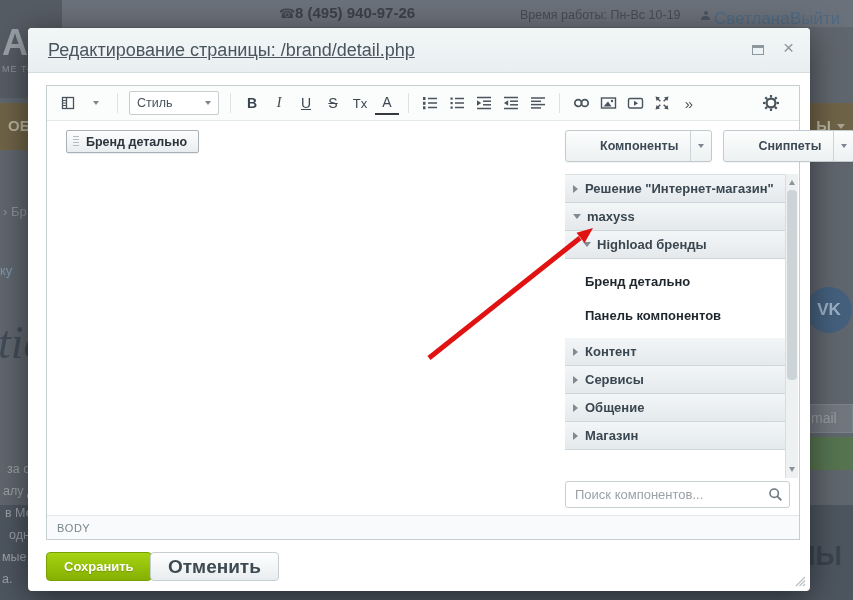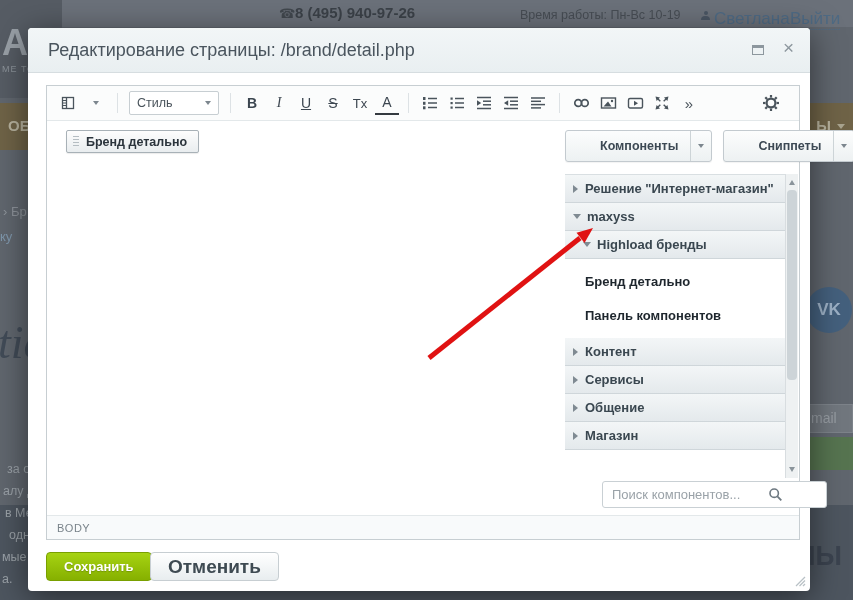--- a/index.html
+++ b/index.html
@@ -20,34 +20,34 @@
   .bg-user, .bg-logout { position:absolute; top:9px; font-size:17px; color:#4e6a84; border-bottom:1px dotted #4e6a84; }
   .bg-user { left:714px; }
   .bg-logout { left:790px; }
   .bg-logo { position:absolute; left:2px; top:22px; font-size:36px; font-weight:bold; letter-spacing:2px; color:#99a0a7; }
   .bg-logo-sub { position:absolute; left:2px; top:64px; font-size:9px; letter-spacing:1px; color:#8b9299; }
   .bg-navbar { position:absolute; left:0; top:103px; width:853px; height:47px; background:#6f6347; }
   .bg-nav-left { position:absolute; left:8px; top:14px; font-size:15px; font-weight:bold; color:#b7b29e; }
   .bg-nav-right { position:absolute; right:22px; top:14px; font-size:15px; font-weight:bold; color:#b7b29e; }
   .bg-nav-caret { position:absolute; right:8px; top:21px; width:0; height:0; border-left:4px solid transparent; border-right:4px solid transparent; border-top:5px solid #a9a48f; }
   .bg-crumb { position:absolute; left:3px; top:204px; font-size:13px; color:#8d939a; }
-  .bg-link { position:absolute; left:0; top:229px; font-size:13px; color:#7e96ab; }
+  .bg-link { position:absolute; left:0; top:263px; font-size:13px; color:#7e96ab; }
   .bg-script { position:absolute; left:-2px; top:316px; font-family:"Liberation Serif","DejaVu Serif",serif; font-style:italic; font-size:46px; color:#414b57; }
   .bg-vk { position:absolute; left:806px; top:287px; width:46px; height:46px; border-radius:50%; background:#44607d; text-align:center; line-height:46px; font-size:17px; font-weight:bold; color:#9db1c6; }
   .bg-emailbox { position:absolute; left:800px; top:404px; width:53px; height:29px; background:#71777e; border:1px solid #7d838a; }
   .bg-email { position:absolute; left:811px; top:410px; font-size:14px; color:#979da3; }
   .bg-greenbar { position:absolute; left:800px; top:437px; width:53px; height:33px; background:#567450; }
   .bg-footer { position:absolute; left:0; top:505px; width:853px; height:95px; background:#4d555f; }
   .bg-bigtext { position:absolute; left:793px; top:510px; font-size:27px; font-weight:bold; color:#3b434f; }
   .bg-par { position:absolute; font-size:12.5px; color:#9aa1a7; white-space:nowrap; }
 
   
   .dialog { position:absolute; left:28px; top:28px; width:782px; height:563px; background:#fff; border-radius:4px; box-shadow:0 6px 32px rgba(0,0,0,.5); z-index:10; }
   .titlebar { position:absolute; left:0; top:0; width:100%; height:45px; background:linear-gradient(#f2f6f7,#e9eff1); border-bottom:1px solid #d6dde0; border-radius:4px 4px 0 0; }
-  .title { position:absolute; left:20px; top:12px; font-size:18px; color:#4a555e; }
+  .title { position:absolute; left:20px; top:12px; font-size:18px; color:#4a555e;text-decoration:underline; }
   .win-max { position:absolute; right:46px; top:17px; width:12px; height:10px; border:1px solid #8d979e; border-top-width:3px; cursor:pointer; }
   .win-close { position:absolute; right:16px; top:9px; font-size:19px; color:#8d979e; cursor:pointer; }
 
   .frame { position:absolute; left:18px; top:57px; width:754px; height:455px; border:1px solid #c7ced2; background:#fff; }
 
   
   .toolbar { position:absolute; left:0; top:0; width:100%; height:35px; background:#fbfcfc; border-bottom:1px solid #e3e8ea; display:flex; align-items:center; padding:0 10px; gap:3px; }
   .tb-sep { width:1px; height:20px; background:#dde2e5; margin:0 6px; }
   .tb-btn { min-width:24px; height:24px; display:flex; align-items:center; justify-content:center; cursor:pointer; color:#3c4650; }
   .fmt { font-size:14px; }
@@ -90,21 +90,21 @@
   .tri-r { width:0; height:0; border-top:4px solid transparent; border-bottom:4px solid transparent; border-left:5px solid #7f8a92; margin-right:7px; flex:none; }
   .tri-d { width:0; height:0; border-left:4px solid transparent; border-right:4px solid transparent; border-top:5px solid #7f8a92; margin-right:6px; flex:none; }
 
   .tree-scroll { position:absolute; right:0; top:88px; width:13px; height:304px; background:#eef1f2; border-left:1px solid #d8dde0; cursor:pointer; }
   .scroll-up, .scroll-down { position:absolute; left:3px; width:0; height:0; border-left:3.5px solid transparent; border-right:3.5px solid transparent; }
   .scroll-up { top:6px; border-bottom:5px solid #8a949b; }
   .scroll-down { bottom:6px; border-top:5px solid #8a949b; }
   .scroll-thumb { position:absolute; left:1px; top:16px; width:10px; height:190px; background:#cdd4d8; border-radius:4px; }
 
   .searchbox { position:absolute; left:0; top:395px; width:225px; height:27px; }
-  .searchbox input { width:100%; height:100%; border:1px solid #c9d0d4; border-radius:3px; padding:0 28px 0 9px; font-size:13px; color:#394249; font-family:inherit; outline:none;margin-left:37px; }
+  .searchbox input { width:100%; height:100%; border:1px solid #c9d0d4; border-radius:3px; padding:0 28px 0 9px; font-size:13px; color:#394249; font-family:inherit; outline:none; }
   .searchbox input::placeholder { color:#9aa2a8; }
   .search-ico { position:absolute; right:7px; top:6px; }
 
   
   .statusbar { position:absolute; left:0; bottom:0; width:100%; height:24px; background:#f8fafb; border-top:1px solid #e3e8ea; display:flex; align-items:center; padding-left:10px; }
   .statusbar span { font-size:11px; letter-spacing:.5px; color:#79838a; }
 
   
   .btn-save { position:absolute; left:18px; top:524px; height:29px; padding:0 17px; background:linear-gradient(#a6d312,#86b000); border:1px solid #79a000; border-radius:4px; color:#fff; font-size:13px; font-weight:bold; font-family:inherit; cursor:pointer; text-shadow:0 1px 1px rgba(0,0,0,.2); }
   .btn-cancel { position:absolute; left:122px; top:524px; height:29px; padding:0 17px; background:linear-gradient(#ffffff,#e8edef); border:1px solid #c7ced2; border-radius:4px; color:#3e4a52; font-size:19px; font-weight:bold; font-family:inherit; cursor:pointer; }

